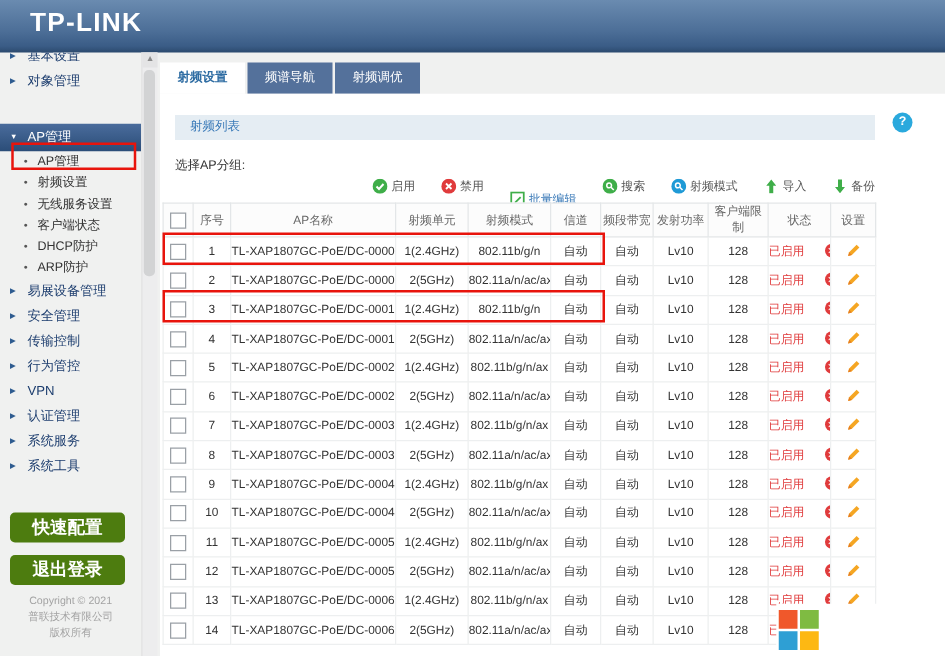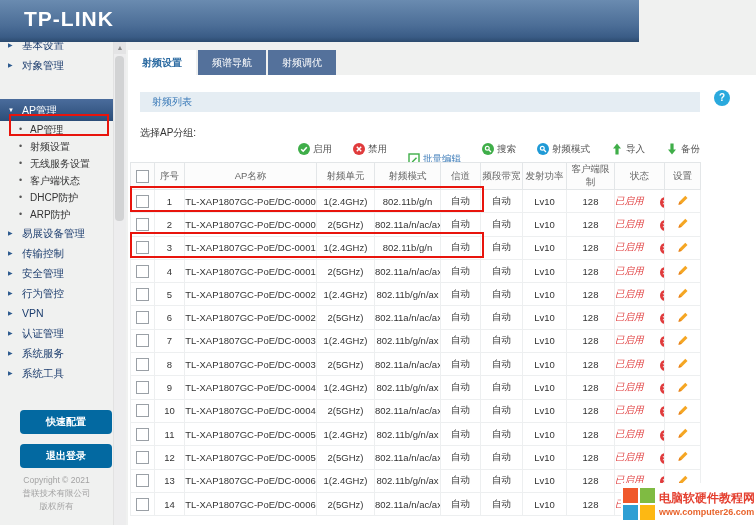--- a/index.html
+++ b/index.html
@@ -1,35 +1,35 @@
 <!DOCTYPE html>
 <html><head>
 <meta charset="utf-8">
 <style>
   html,body{margin:0;padding:0;}
   .page{position:relative;width:756px;height:525px;overflow:hidden;background:#f0f1f0;
         font-family:"Liberation Sans","DejaVu Sans",sans-serif;-webkit-font-smoothing:antialiased;}
   
-  .hdr{position:absolute;left:0;top:0;width:639px;height:42px;
+  .hdr{position:absolute;left:0;top:0;width:756px;height:42px;
        background:linear-gradient(#6a8bb0,#4c6e97 60%,#3a5c86 88%,#2c4a6e 100%);}
   .hdr .logo{position:absolute;left:24px;top:7px;color:#fff;font-size:21px;font-weight:bold;
        letter-spacing:1px;font-style:normal;}
   
   .sidebar{position:absolute;left:0;top:42px;width:113px;height:483px;overflow:hidden;}
   .menu{margin-top:-7px;}
   .mi{position:relative;height:20px;line-height:20px;color:#1c3d6e;font-size:10.5px;font-weight:normal;
       padding-left:22px;cursor:pointer;}
   .mi .arr{position:absolute;left:8px;top:0;font-size:6px;color:#2f5c90;}
   .mi.active{height:22px;line-height:22px;color:#fff;
       background:linear-gradient(#4a6c9c,#2b4d78);margin-top:24px;}
   .mi.active .arr{color:#fff;}
   .smi{position:relative;height:17px;line-height:17px;color:#333;font-size:10px;padding-left:30px;cursor:pointer;}
   .smi .blt{position:absolute;left:19px;top:0;font-size:9px;color:#555;}
-  .sbtn{position:absolute;left:8px;width:92px;height:24px;background:#0369a1;border:none;border-radius:4px;
-        color:#fff;font-size:10px;font-weight:bold;cursor:pointer;font-family:inherit;margin-left:12px;}
+  .sbtn{position:absolute;left:8px;width:92px;height:24px;background:#4d7c0f;border:none;border-radius:4px;
+        color:#fff;font-size:14px;font-weight:bold;cursor:pointer;font-family:inherit;}
   .copyright{position:absolute;left:0;top:474px;width:113px;text-align:center;color:#a3a3a3;
         font-size:8.5px;line-height:13px;}
   
   .sscroll{position:absolute;left:113px;top:42px;width:12px;height:483px;background:#ededee;border-left:1px solid #e2e2e2;}
   .sscroll .up{height:12px;text-align:center;font-size:7px;line-height:12px;color:#8a8a8a;background:#e4e4e5;cursor:pointer;}
   .sscroll .thumb{position:absolute;left:1px;top:14px;width:9px;height:165px;background:#d2d3d4;border-radius:4px;cursor:pointer;}
   
   .tabstrip{position:absolute;left:128px;top:50px;width:628px;height:25px;display:flex;align-items:flex-end;}
   .tab{height:25px;line-height:25px;padding:0 14px;font-size:10px;margin-right:2px;cursor:pointer;
        background:#54719b;color:#fff;}
@@ -49,21 +49,21 @@
        align-items:center;gap:21px;}
   .tbi{display:flex;align-items:center;gap:3px;font-size:9.5px;color:#555;cursor:pointer;}
   .tbi svg{display:block;}
   .tbi.blue-label{color:#3a7ab8;margin-top:20px;}
   
   .aptable{position:absolute;left:130px;top:162px;border-collapse:collapse;table-layout:fixed;width:570px;
        background:#fff;font-size:9.5px;color:#333;}
   .aptable th{border:1px solid #e3e6e8;font-weight:normal;color:#666;height:23px;padding:0;background:#fcfcfc;}
   .aptable td{border:1px solid #edeff0;text-align:center;height:22.3px;padding:0;overflow:hidden;white-space:nowrap;}
   .cbx{width:11px;height:11px;border:1px solid #9aa0a6;background:#fff;margin:0 auto;cursor:pointer;}
-  .statuswrap{display:inline-flex;align-items:flex-end;gap:16px;color:#e03b3c;font-style:italic;}
+  .statuswrap{display:inline-flex;align-items:flex-start;gap:16px;color:#e03b3c;}
   .xcirc{display:inline-block;width:11px;height:11px;border-radius:50%;background:#e03b3c;color:#fff;
        font-size:7.5px;font-weight:bold;line-height:11px;text-align:center;cursor:pointer;}
   .editcell svg{cursor:pointer;}
   
   .redbox{position:absolute;border:2px solid #e8140c;z-index:5;pointer-events:none;}
   .rb-side{left:9px;top:114px;width:96px;height:18px;}
   .rb-row1{left:130px;top:186px;width:350px;height:22px;}
   .rb-row3{left:130px;top:232px;width:350px;height:22px;}
   
   .watermark{position:absolute;left:621px;top:483px;width:135px;height:42px;background:#fff;z-index:6;
@@ -88,22 +88,22 @@
         <div class="mi"><span class="arr">▶</span><span>基本设置</span></div>
         <div class="mi"><span class="arr">▶</span><span>对象管理</span></div>
         <div class="mi active"><span class="arr">▼</span><span>AP管理</span></div>
         <div class="smi"><span class="blt">•</span><span>AP管理</span></div>
         <div class="smi"><span class="blt">•</span><span>射频设置</span></div>
         <div class="smi"><span class="blt">•</span><span>无线服务设置</span></div>
         <div class="smi"><span class="blt">•</span><span>客户端状态</span></div>
         <div class="smi"><span class="blt">•</span><span>DHCP防护</span></div>
         <div class="smi"><span class="blt">•</span><span>ARP防护</span></div>
         <div class="mi"><span class="arr">▶</span><span>易展设备管理</span></div>
+        <div class="mi"><span class="arr">▶</span><span>安全管理</span></div>
         <div class="mi"><span class="arr">▶</span><span>传输控制</span></div>
-        <div class="mi"><span class="arr">▶</span><span>安全管理</span></div>
         <div class="mi"><span class="arr">▶</span><span>行为管控</span></div>
         <div class="mi"><span class="arr">▶</span><span>VPN</span></div>
         <div class="mi"><span class="arr">▶</span><span>认证管理</span></div>
         <div class="mi"><span class="arr">▶</span><span>系统服务</span></div>
         <div class="mi"><span class="arr">▶</span><span>系统工具</span></div>
       </div>
     <button class="sbtn" style="top:368px">快速配置</button>
     <button class="sbtn" style="top:402px">退出登录</button>
   </div>
   <div class="copyright" id="copyright">
@@ -528,19 +528,15 @@
   <div class="redbox rb-row1"></div>
   <div class="redbox rb-row3"></div>
 
   <div class="watermark">
     <div class="wlogo" id="wlogo">
         <div style="background: rgb(240, 88, 43);"></div>
         <div style="background: rgb(127, 187, 66);"></div>
         <div style="background: rgb(46, 159, 212);"></div>
         <div style="background: rgb(253, 184, 19);"></div>
       </div>
-    <div class="wtext">
-      <span class="wline1">电脑软硬件教程网</span>
-      <span class="wline2">www.computer26.com</span>
-    </div>
   </div>
 
 </div>
 
 </body></html>

